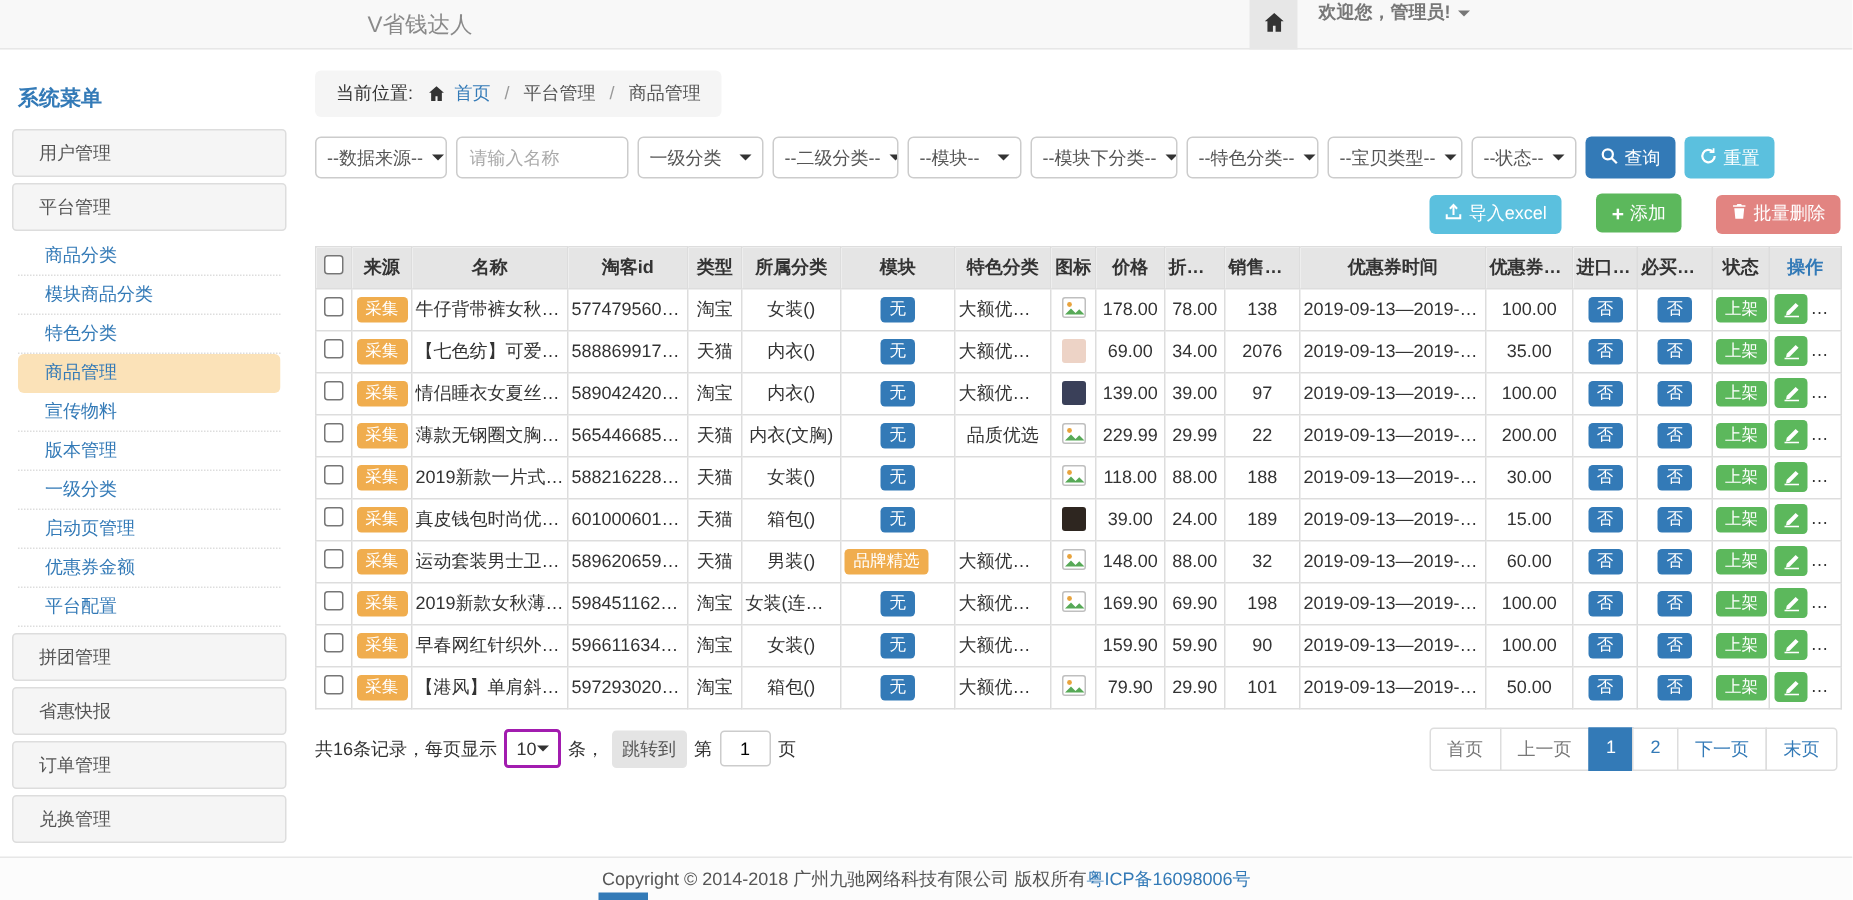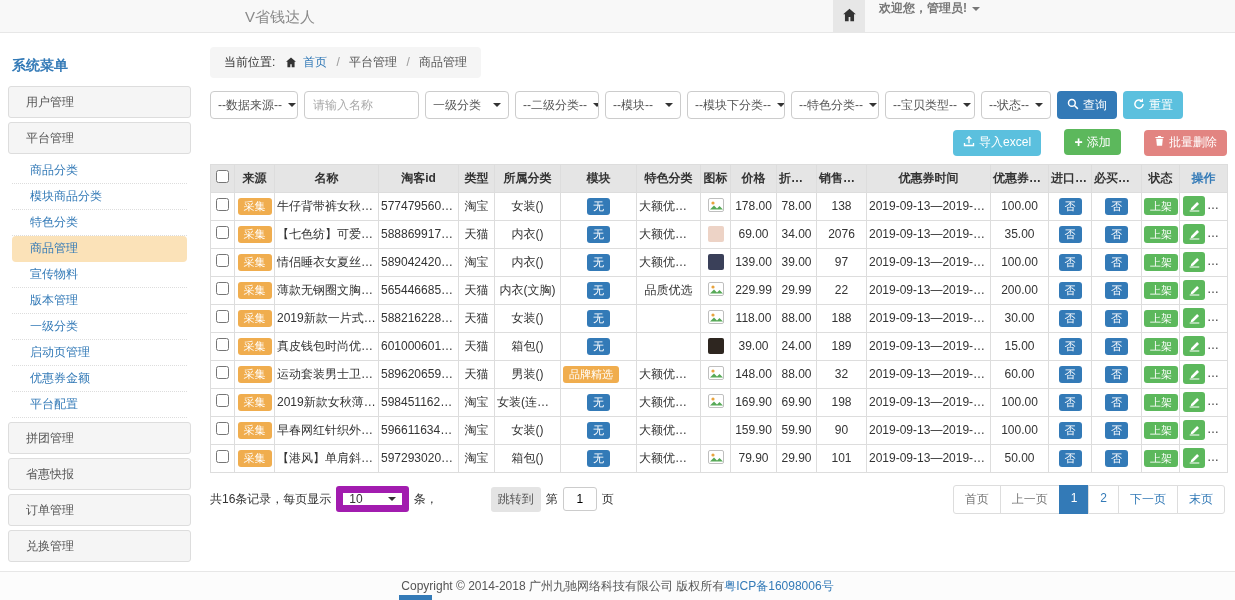--- a/index.html
+++ b/index.html
@@ -55,23 +55,23 @@
   .bg-orange { background:#f0ad4e; }
   .bg-blue { background:#337ab7; }
   .bg-green { background:#5cb85c; }
   .icon-btn { display:inline-flex; width:22px; height:20px; border-radius:3px; align-items:center; justify-content:center; margin:0 1px; cursor:pointer; vertical-align:middle; }
   .icon-btn.edit { background:#5cb85c; }
   .icon-btn.del { background:#d9534f; }
   .thumb { display:inline-block; width:16px; height:16px; border-radius:2px; vertical-align:middle; }
   
   .pagination-row { margin-top:12px; display:flex; justify-content:space-between; align-items:center; }
   .page-info { color:#333; display:flex; align-items:center; gap:5px; }
-  .mini-sel { height:26px; border:7px solid #a21caf; border-radius:3px; display:inline-flex; align-items:center; padding:0 6px; gap:25px; background:#fff; cursor:pointer; }
+  .mini-sel { height:26px; border:2px solid #a21caf; border-radius:3px; display:inline-flex; align-items:center; padding:0 6px; gap:0; background:#fff; cursor:pointer; }
   .mini-sel .caret { border-top-color:#333; margin:0; }
-  .jump-label { background:#e4e4e4; padding:4px 7px; border-radius:3px; color:#555; cursor:pointer;margin-left:48px; }
+  .jump-label { background:#e4e4e4; padding:4px 7px; border-radius:3px; color:#555; cursor:pointer; }
   .page-input { width:34px; height:24px; border:1px solid #ccc; border-radius:3px; text-align:center; font-family:inherit; font-size:12px; }
   .pager { display:flex; margin-right:2px; }
   .pager a { display:block; padding:5px 11px; border:1px solid #ddd; margin-left:-1px; color:#337ab7; text-decoration:none; background:#fff; cursor:pointer; }
   .pager a:first-child { border-radius:3px 0 0 3px; margin-left:0; }
   .pager a:last-child { border-radius:0 3px 3px 0; }
   .pager a.muted { color:#777; }
   .pager a.active { background:#337ab7; color:#fff; border-color:#337ab7; }
   
   .footer { position:absolute; left:0; bottom:0; width:100%; height:29px; line-height:28px; background:#fcfcfc; border-top:1px solid #e7e7e7; text-align:center; color:#555; font-size:12px; z-index:5; }
   .footer a { color:#337ab7; text-decoration:none; cursor:pointer; }

